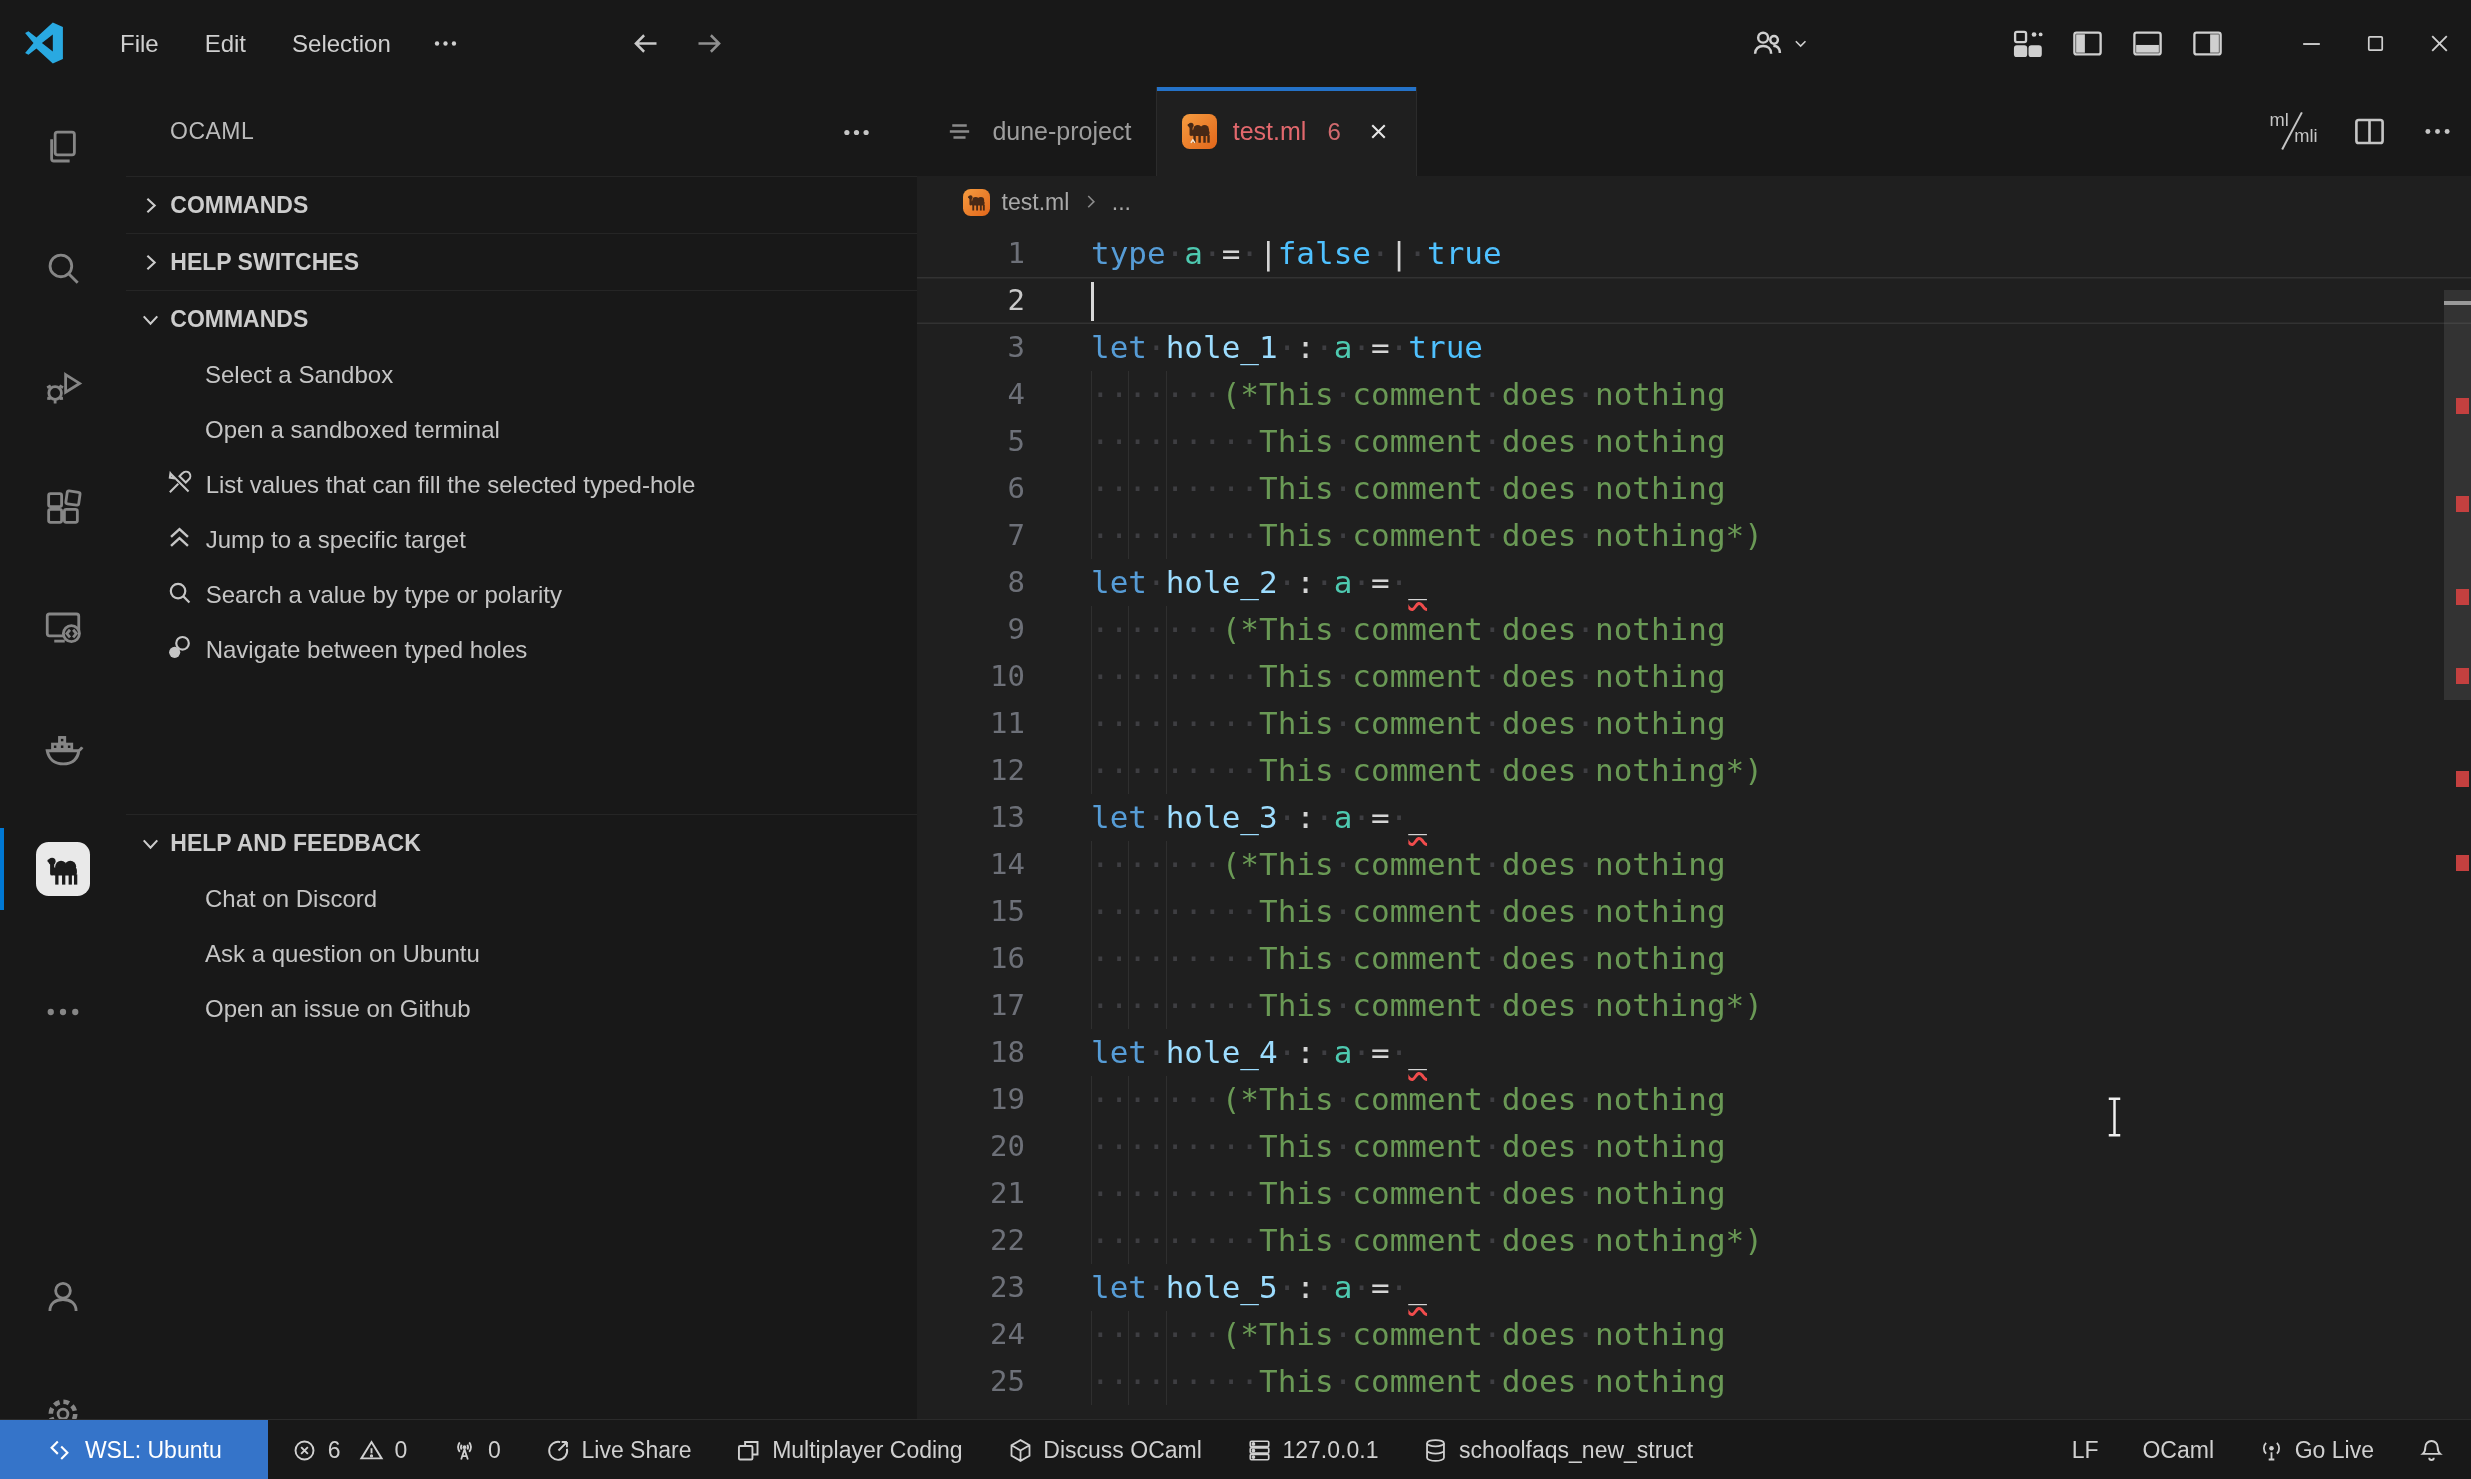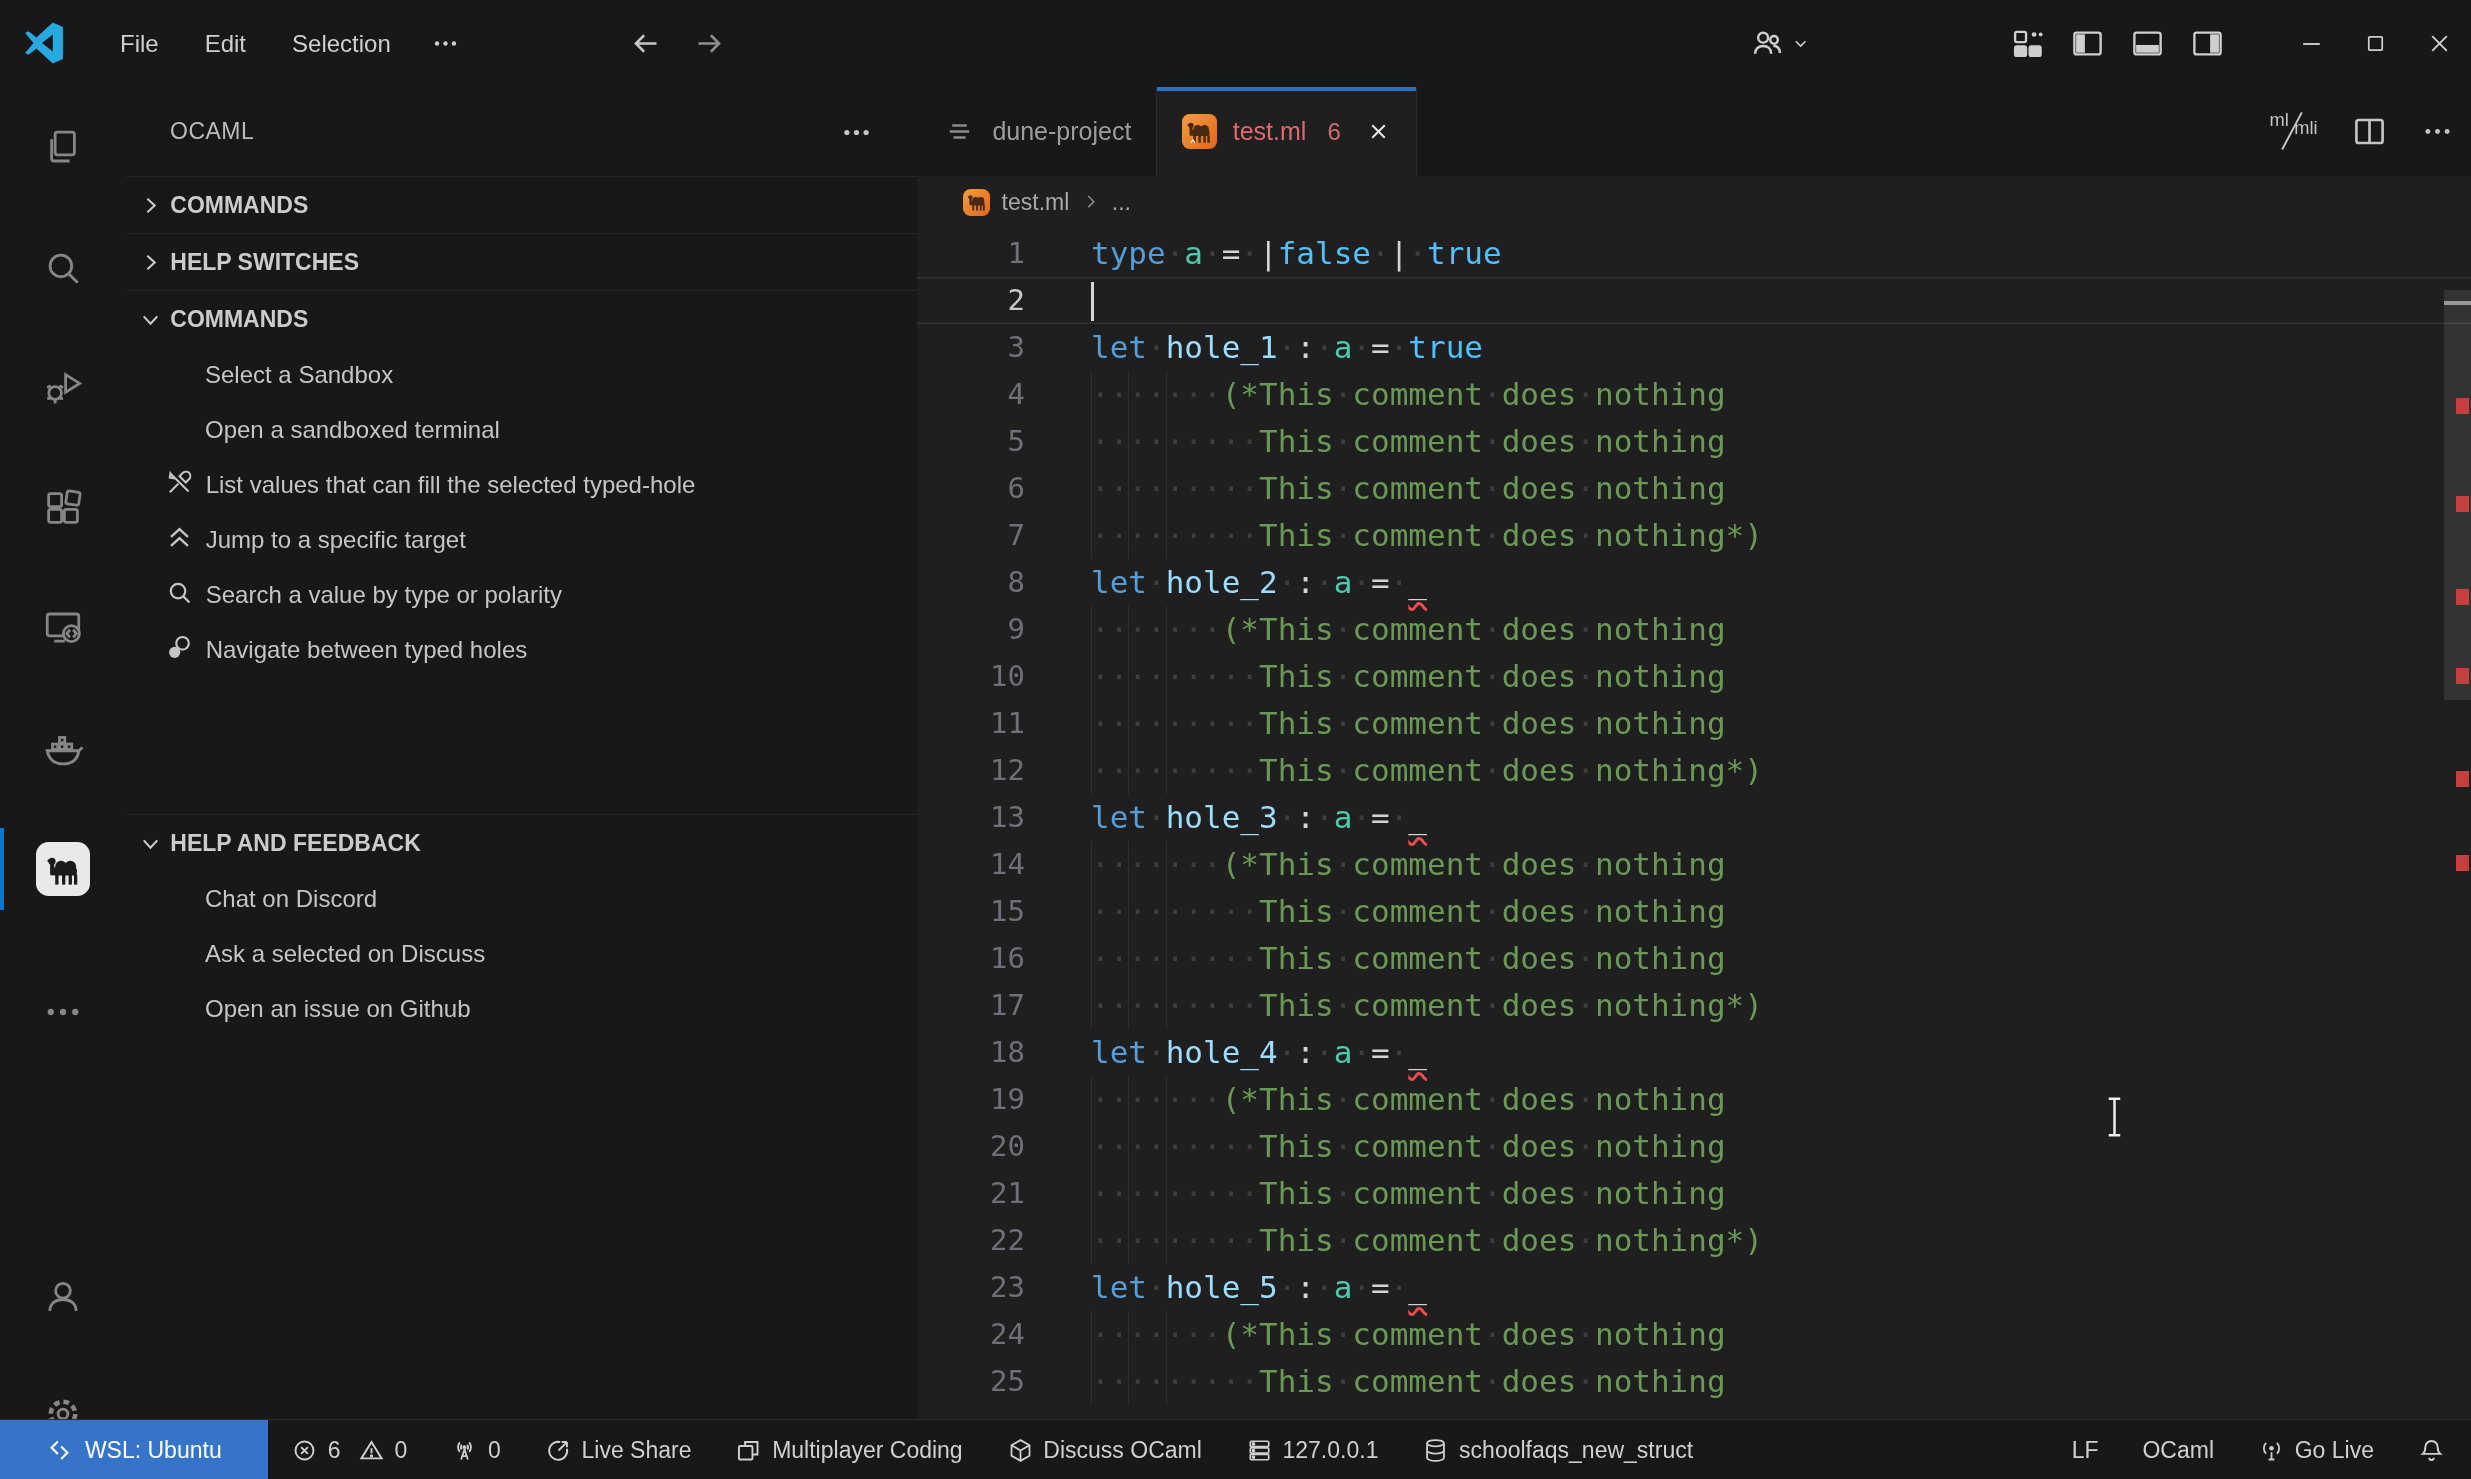--- a/index.html
+++ b/index.html
@@ -55,21 +55,21 @@
        border-right:1px solid #2b2b2b;color:#9d9d9d;position:relative;}
   .tab.active{background:#1f1f1f;color:#e2686d;}
   .tab.active::before{content:"";position:absolute;left:0;right:0;top:0;height:3.9px;background:#2472c8;}
   .tab .badge{font-size:24px;color:#d06a6e;margin-left:5.8px;}
   .tab .close{color:#e6e6e6;margin-left:9.7px;}
   .fileicon{width:35px;height:35px;display:flex;align-items:center;justify-content:center;}
   .camel-file{background:linear-gradient(135deg,#f59c40,#e2661a);border-radius:7.7px;}
   .ed-actions{position:absolute;right:17.4px;top:0;height:89px;display:flex;align-items:center;gap:33px;color:#c5c5c5;}
   .mlmli{position:relative;width:50px;height:46px;font-size:18.3px;color:#c5c5c5;font-family:"Liberation Sans",sans-serif;}
   .mlmli .a{position:absolute;left:1.9px;top:0;}
-  .mlmli .b{position:absolute;right:0;bottom:16px;text-align:center;}
+  .mlmli .b{position:absolute;right:0;bottom:8px;text-align:center;}
   .mlmli .slash{position:absolute;left:23px;top:1.9px;width:2.4px;height:42px;background:#c5c5c5;transform:rotate(28deg);}
   .breadcrumb{position:absolute;left:0;top:89px;width:1554px;height:52px;display:flex;align-items:center;
               padding-left:46px;gap:11.6px;font-size:23px;color:#a9a9a9;box-sizing:border-box;}
   .crumb-sep{color:#8a8a8a}
 
   
   .codearea{position:absolute;left:0;top:143px;width:1554px;height:1190px;overflow:hidden;}
   .line{display:flex;height:47px;line-height:47px;font-family:"DejaVu Sans Mono",monospace;font-size:31px;white-space:pre;}
   .line.cur{box-shadow:inset 0 1.4px 0 #323232, inset 0 -1.4px 0 #323232;}
   .ln{flex:0 0 174px;text-align:right;padding-right:66px;box-sizing:border-box;color:#6d7078;font-size:29px;}
@@ -383,21 +383,21 @@
             <svg width="25" height="25" viewBox="0 0 24 24" fill="none" stroke="currentColor" stroke-width="2">
               <path d="M5.5 9l6.5 7 6.5-7"></path>
             </svg>
           </span>
           <span>HELP AND FEEDBACK</span>
         </div>
         <div class="sb-item noicon">
           <span>Chat on Discord</span>
         </div>
         <div class="sb-item noicon">
-          <span>Ask a selected on Discuss</span>
+          <span>Ask a question on Ubuntu</span>
         </div>
         <div class="sb-item noicon">
           <span>Open an issue on Github</span>
         </div>
       </div>
   </div>
 
   <div class="editor">
     <div class="tabbar">
       <div class="tab">

